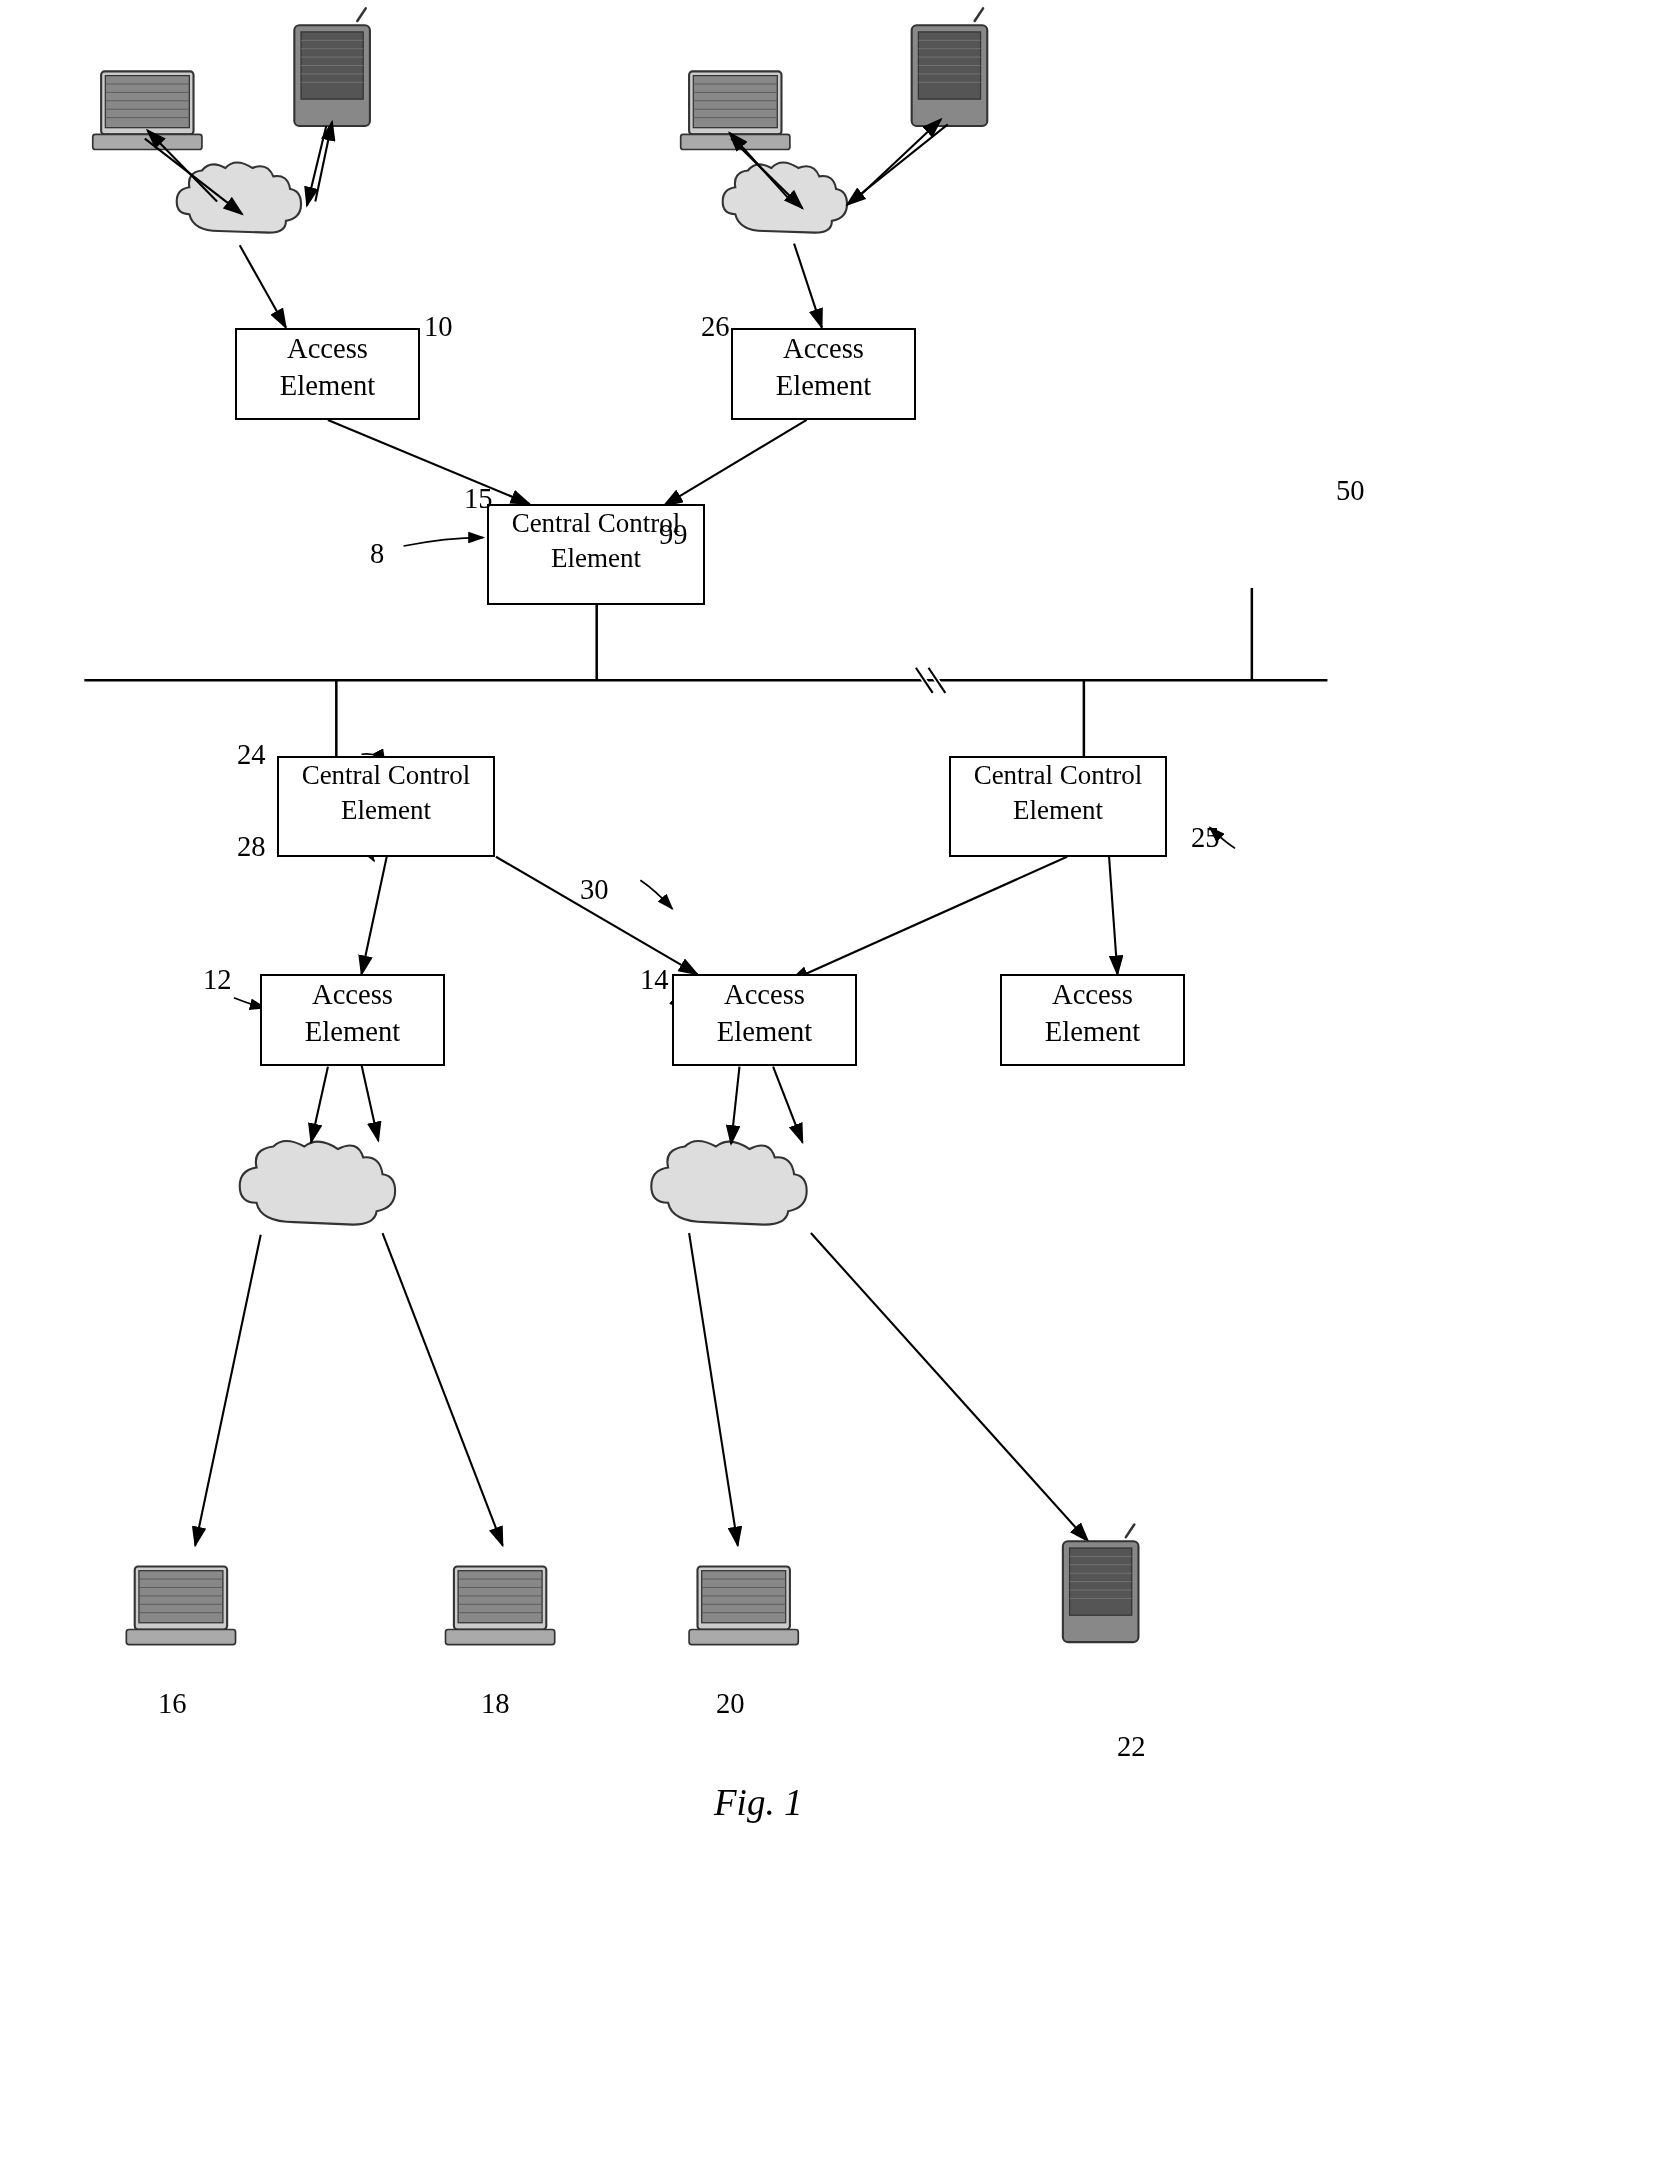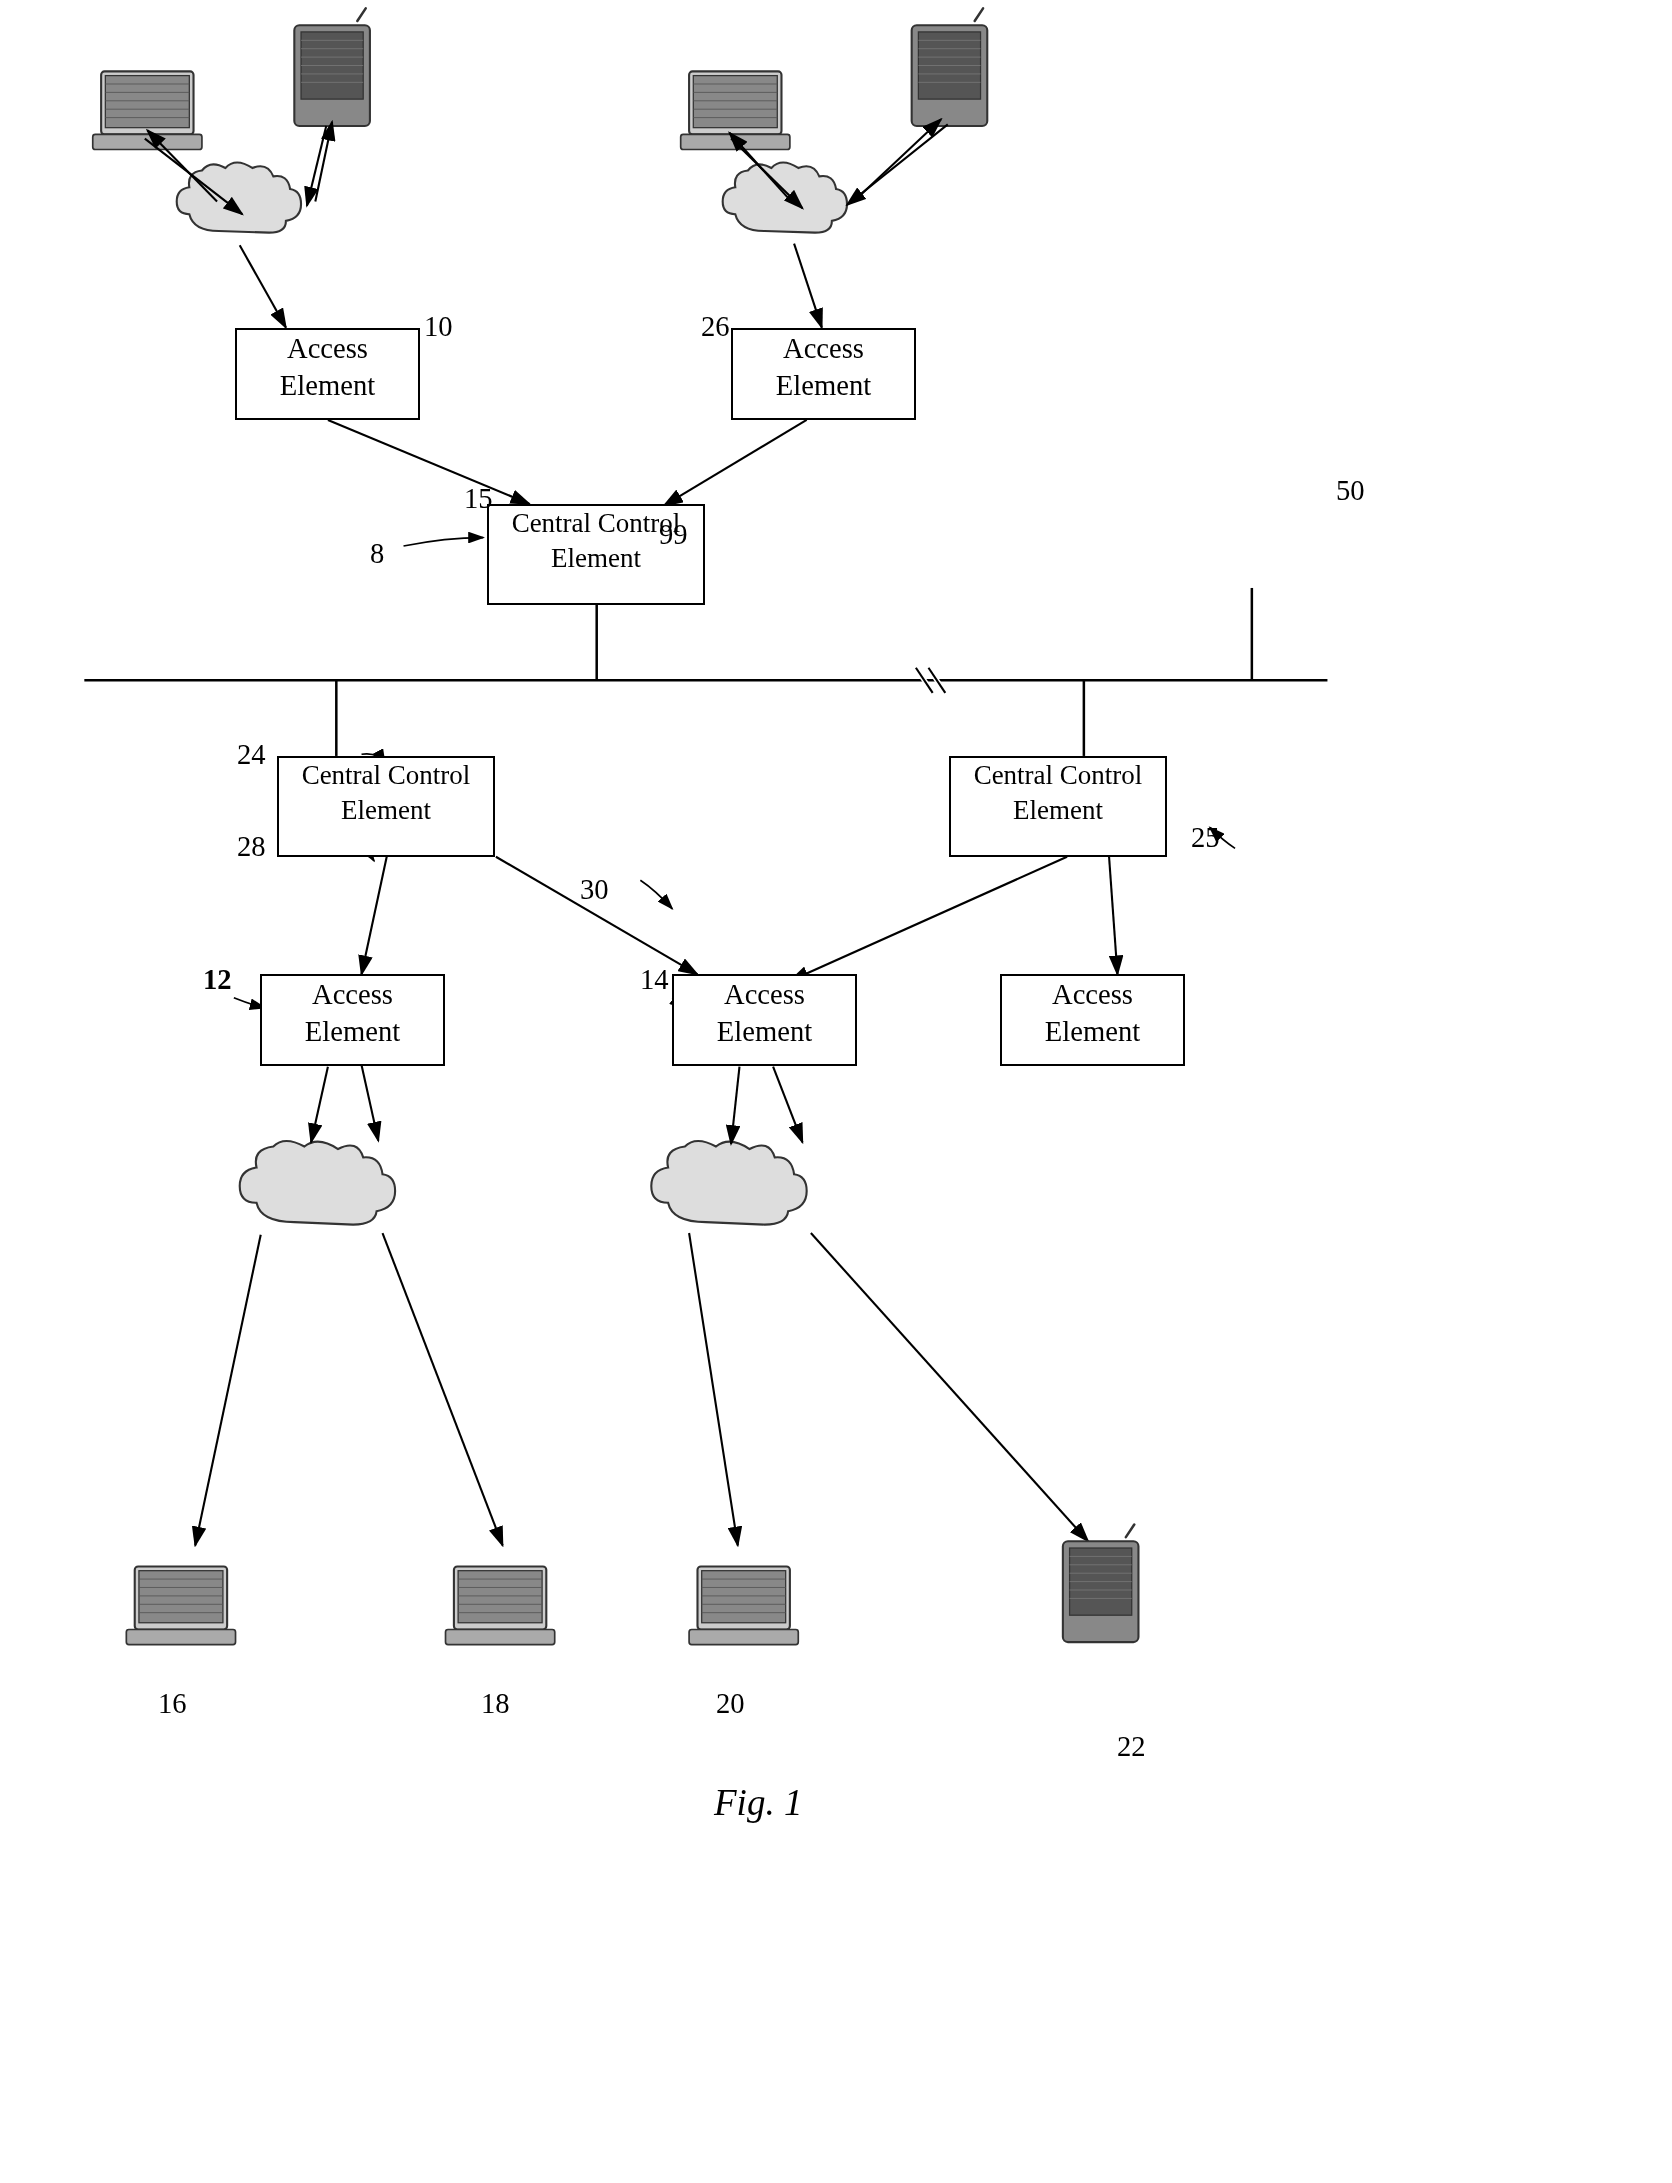--- a/index.html
+++ b/index.html
@@ -313,21 +313,21 @@
   <span class="label" style="left:464px; top:483px;">15</span>
 
   <span class="label" style="left:659px; top:519px;">99</span>
 
   <span class="label" style="left:237px; top:739px;">24</span>
 
   <span class="label" style="left:237px; top:819px;margin-top:12px;">28</span>
 
   <span class="label" style="left:580px; top:874px;">30</span>
 
-  <span class="label" style="left:203px; top:964px;font-weight:bold;">12</span>
+  <span class="label" style="left:203px; top:964px;">12</span>
 
   <span class="label" style="left:640px; top:964px;">14</span>
 
   <span class="label" style="left:1191px; top:822px;">25</span>
 
   <span class="label" style="left:158px; top:1688px;">16</span>
 
   <span class="label" style="left:481px; top:1688px;">18</span>
 
   <span class="label" style="left:716px; top:1688px;">20</span>

